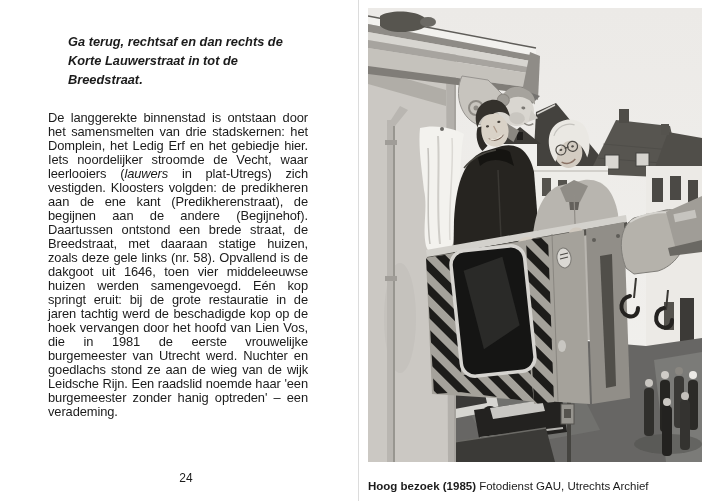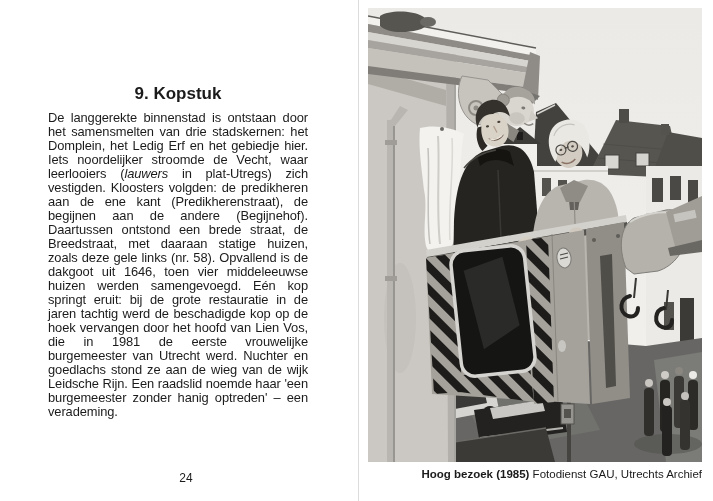--- a/index.html
+++ b/index.html
@@ -9,30 +9,30 @@
   .page-left{left:0;width:358px;}
   .page-right{left:359px;width:354px;}
   .divider{position:absolute;left:358px;top:0;width:1px;height:501px;background:#dcdcdc;}
   .route-note{position:absolute;left:68px;top:32px;width:238px;font-size:12.8px;line-height:19px;font-weight:700;font-style:italic;}
   .chapter-heading{position:absolute;left:48px;top:84px;width:260px;margin:0;text-align:center;font-size:17px;font-weight:700;}
   .bodytext{position:absolute;left:48px;top:111px;width:260px;margin:0;font-size:12.9px;line-height:14px;text-align:justify;letter-spacing:-0.1px;}
   .bodytext i{font-style:italic;}
   .pagenum{position:absolute;left:0;top:471px;width:358px;text-align:center;font-size:12px;padding-left:7px;}
   .photo-figure{position:absolute;left:9px;top:8px;margin:0;width:334px;}
   .photo-svg{display:block;width:334px;height:454px;}
-  .photo-caption{display:block;margin-top:5px;font-size:11.5px;line-height:14px;white-space:nowrap;text-align:right;}
+  .photo-caption{display:block;margin-top:17px;font-size:11.5px;line-height:14px;white-space:nowrap;}
   .photo-caption .cap-title{font-weight:700;}
 </style>
 </head>
 <body>
 
 <div class="spread">
 
   <div class="page page-left">
-    <h1 class="chapter-heading">9. Kopstuk</h1>
+    <div class="route-note">Ga terug, rechtsaf en dan rechts de Korte Lauwerstraat in tot de Breedstraat.</div>
     <p class="bodytext"><span>De langgerekte binnenstad is ontstaan door het samensmelten van drie stadskernen: het Domplein, het Ledig Erf en het gebiedje hier. Iets noordelijker stroomde de Vecht, waar leerlooiers (</span><i>lauwers</i><span> in plat-Utregs) zich vestigden. Kloosters volgden: de predikheren aan de ene kant (Predikherenstraat), de begijnen aan de andere (Begijnehof). Daartussen ontstond een brede straat, de Breedstraat, met daaraan statige huizen, zoals deze gele links (nr. 58). Opvallend is de dakgoot uit 1646, toen vier middeleeuwse huizen werden samengevoegd. Eén kop springt eruit: bij de grote restauratie in de jaren tachtig werd de beschadigde kop op de hoek vervangen door het hoofd van Lien Vos, die in 1981 de eerste vrouwelijke burgemeester van Utrecht werd. Nuchter en goedlachs stond ze aan de wieg van de wijk Leidsche Rijn. Een raadslid noemde haar 'een burgemeester zonder hanig optreden' – een verademing.</span></p>
     <div class="pagenum">24</div>
   </div>
 
   <div class="divider"></div>
 
   <div class="page page-right">
     <figure class="photo-figure">
 
       <svg class="photo-svg" viewBox="0 0 334 454" preserveAspectRatio="none" xmlns="http://www.w3.org/2000/svg">

